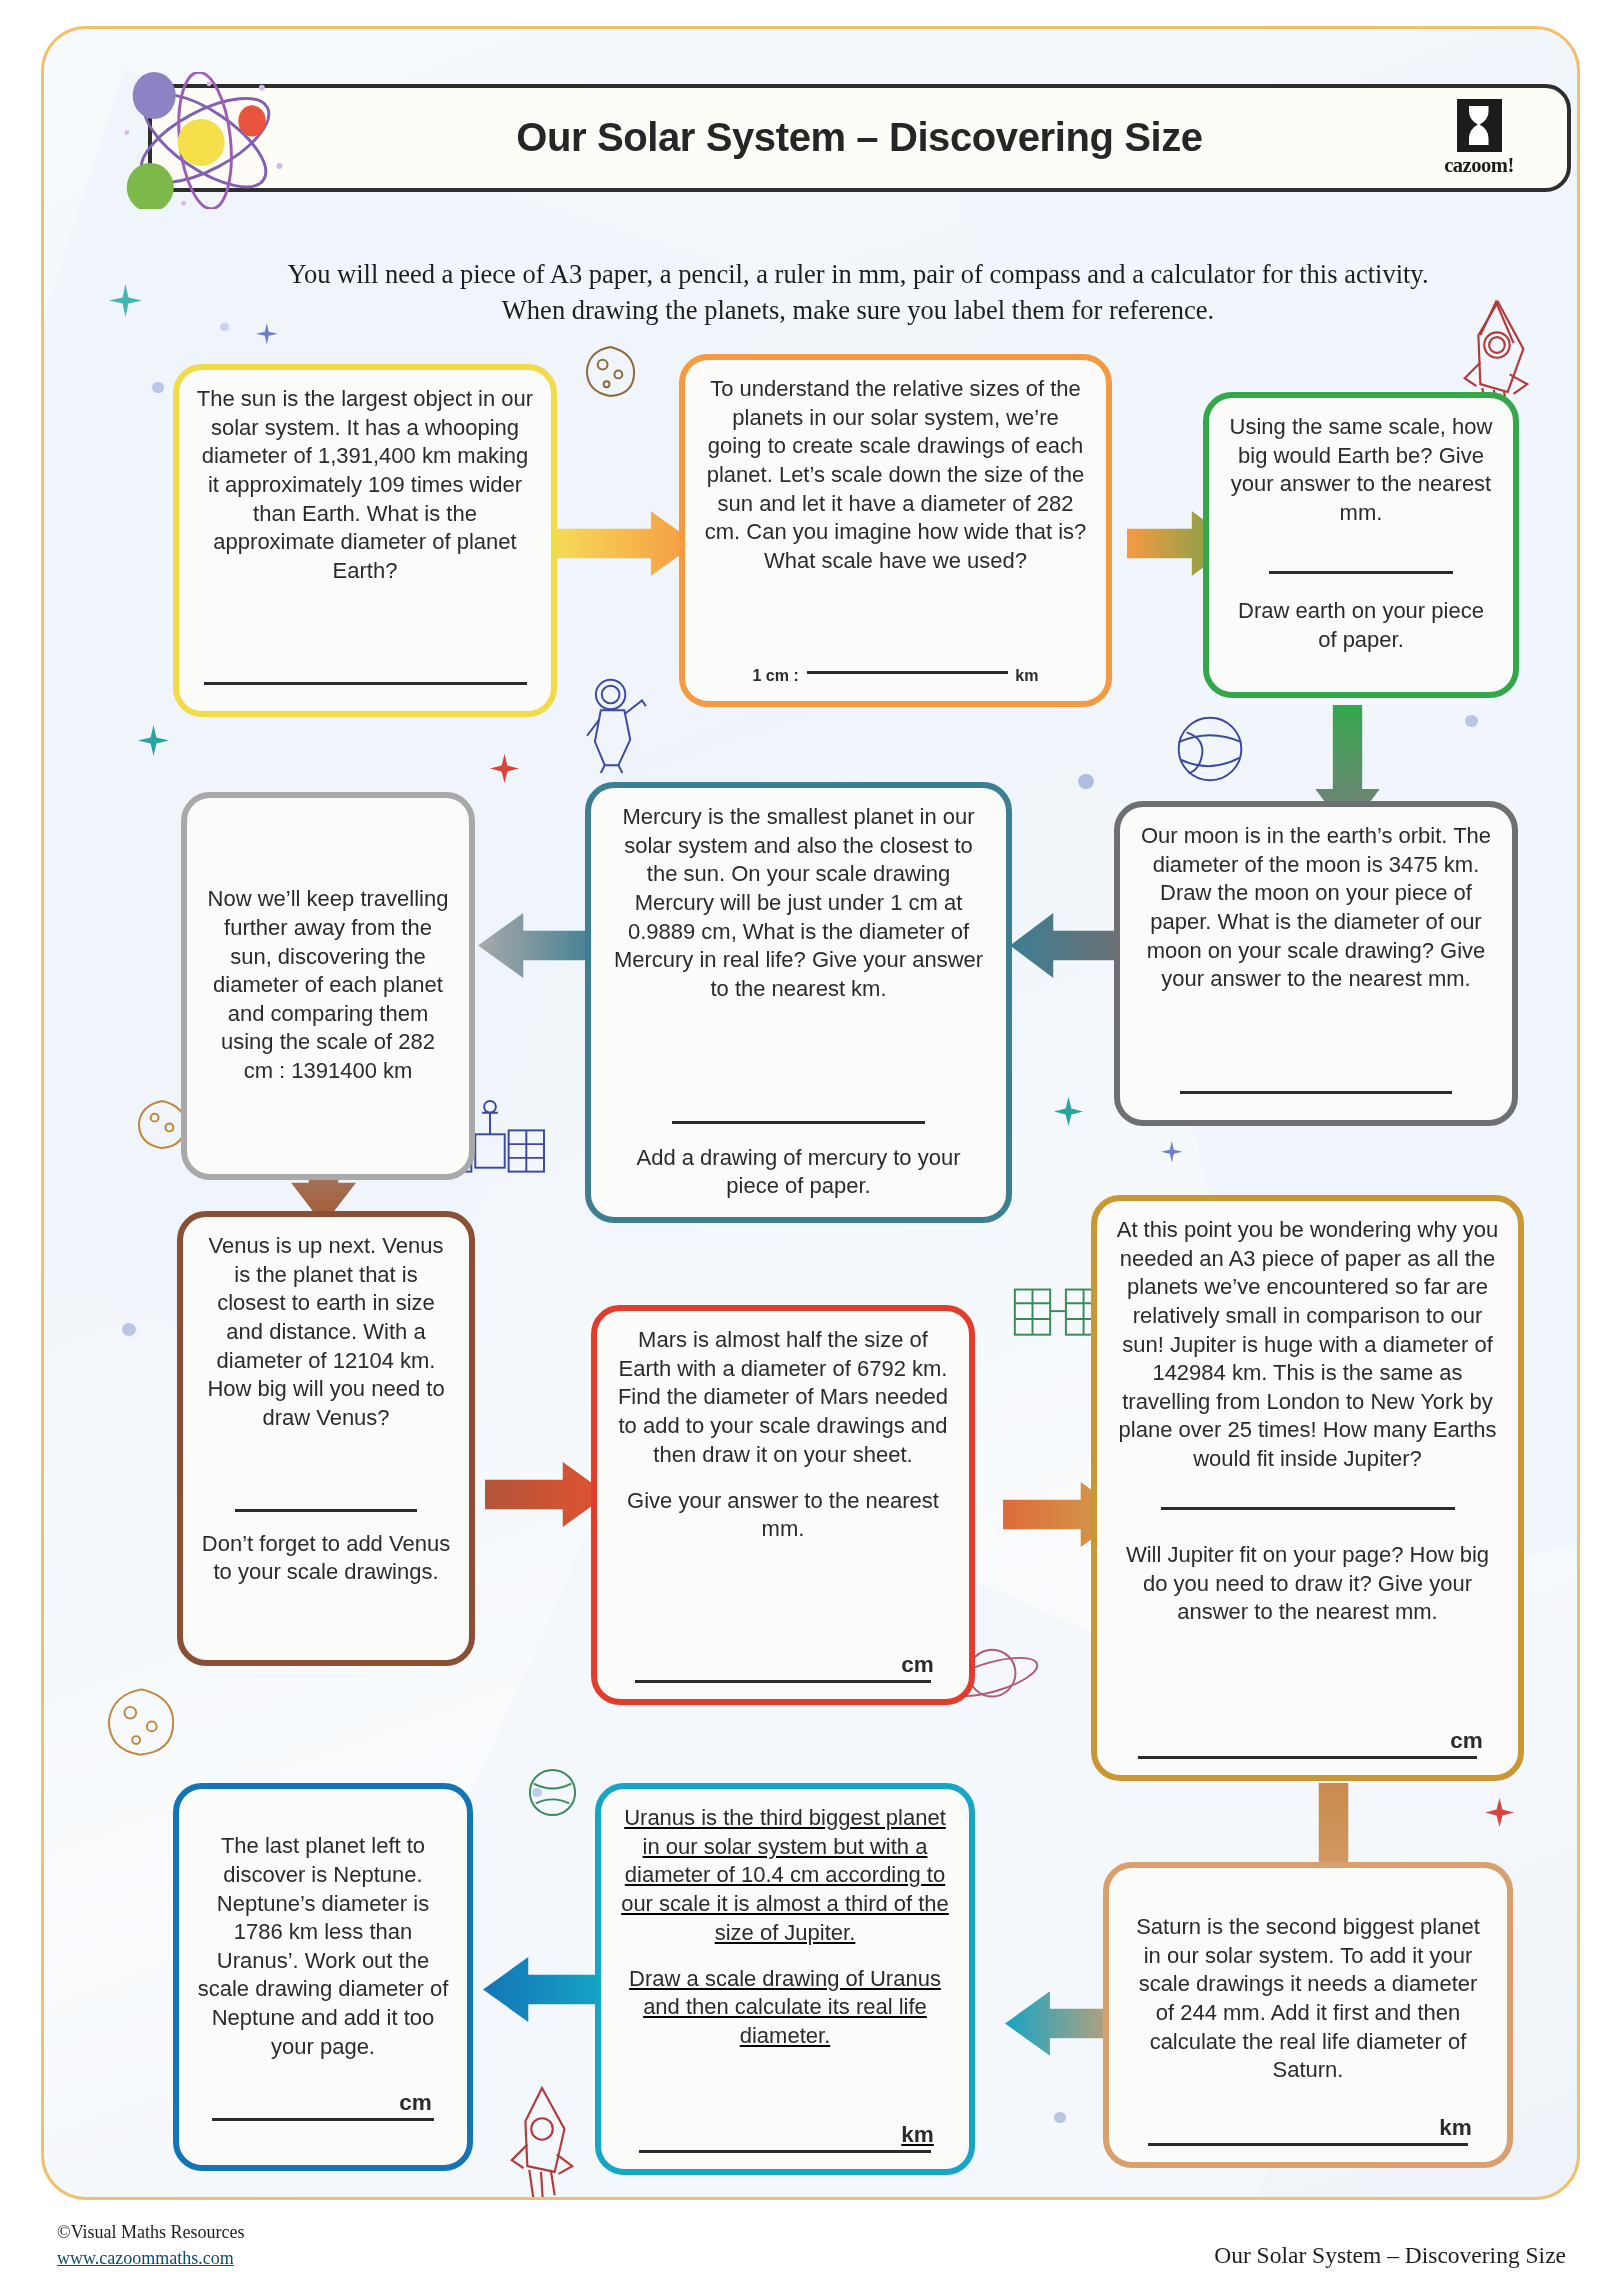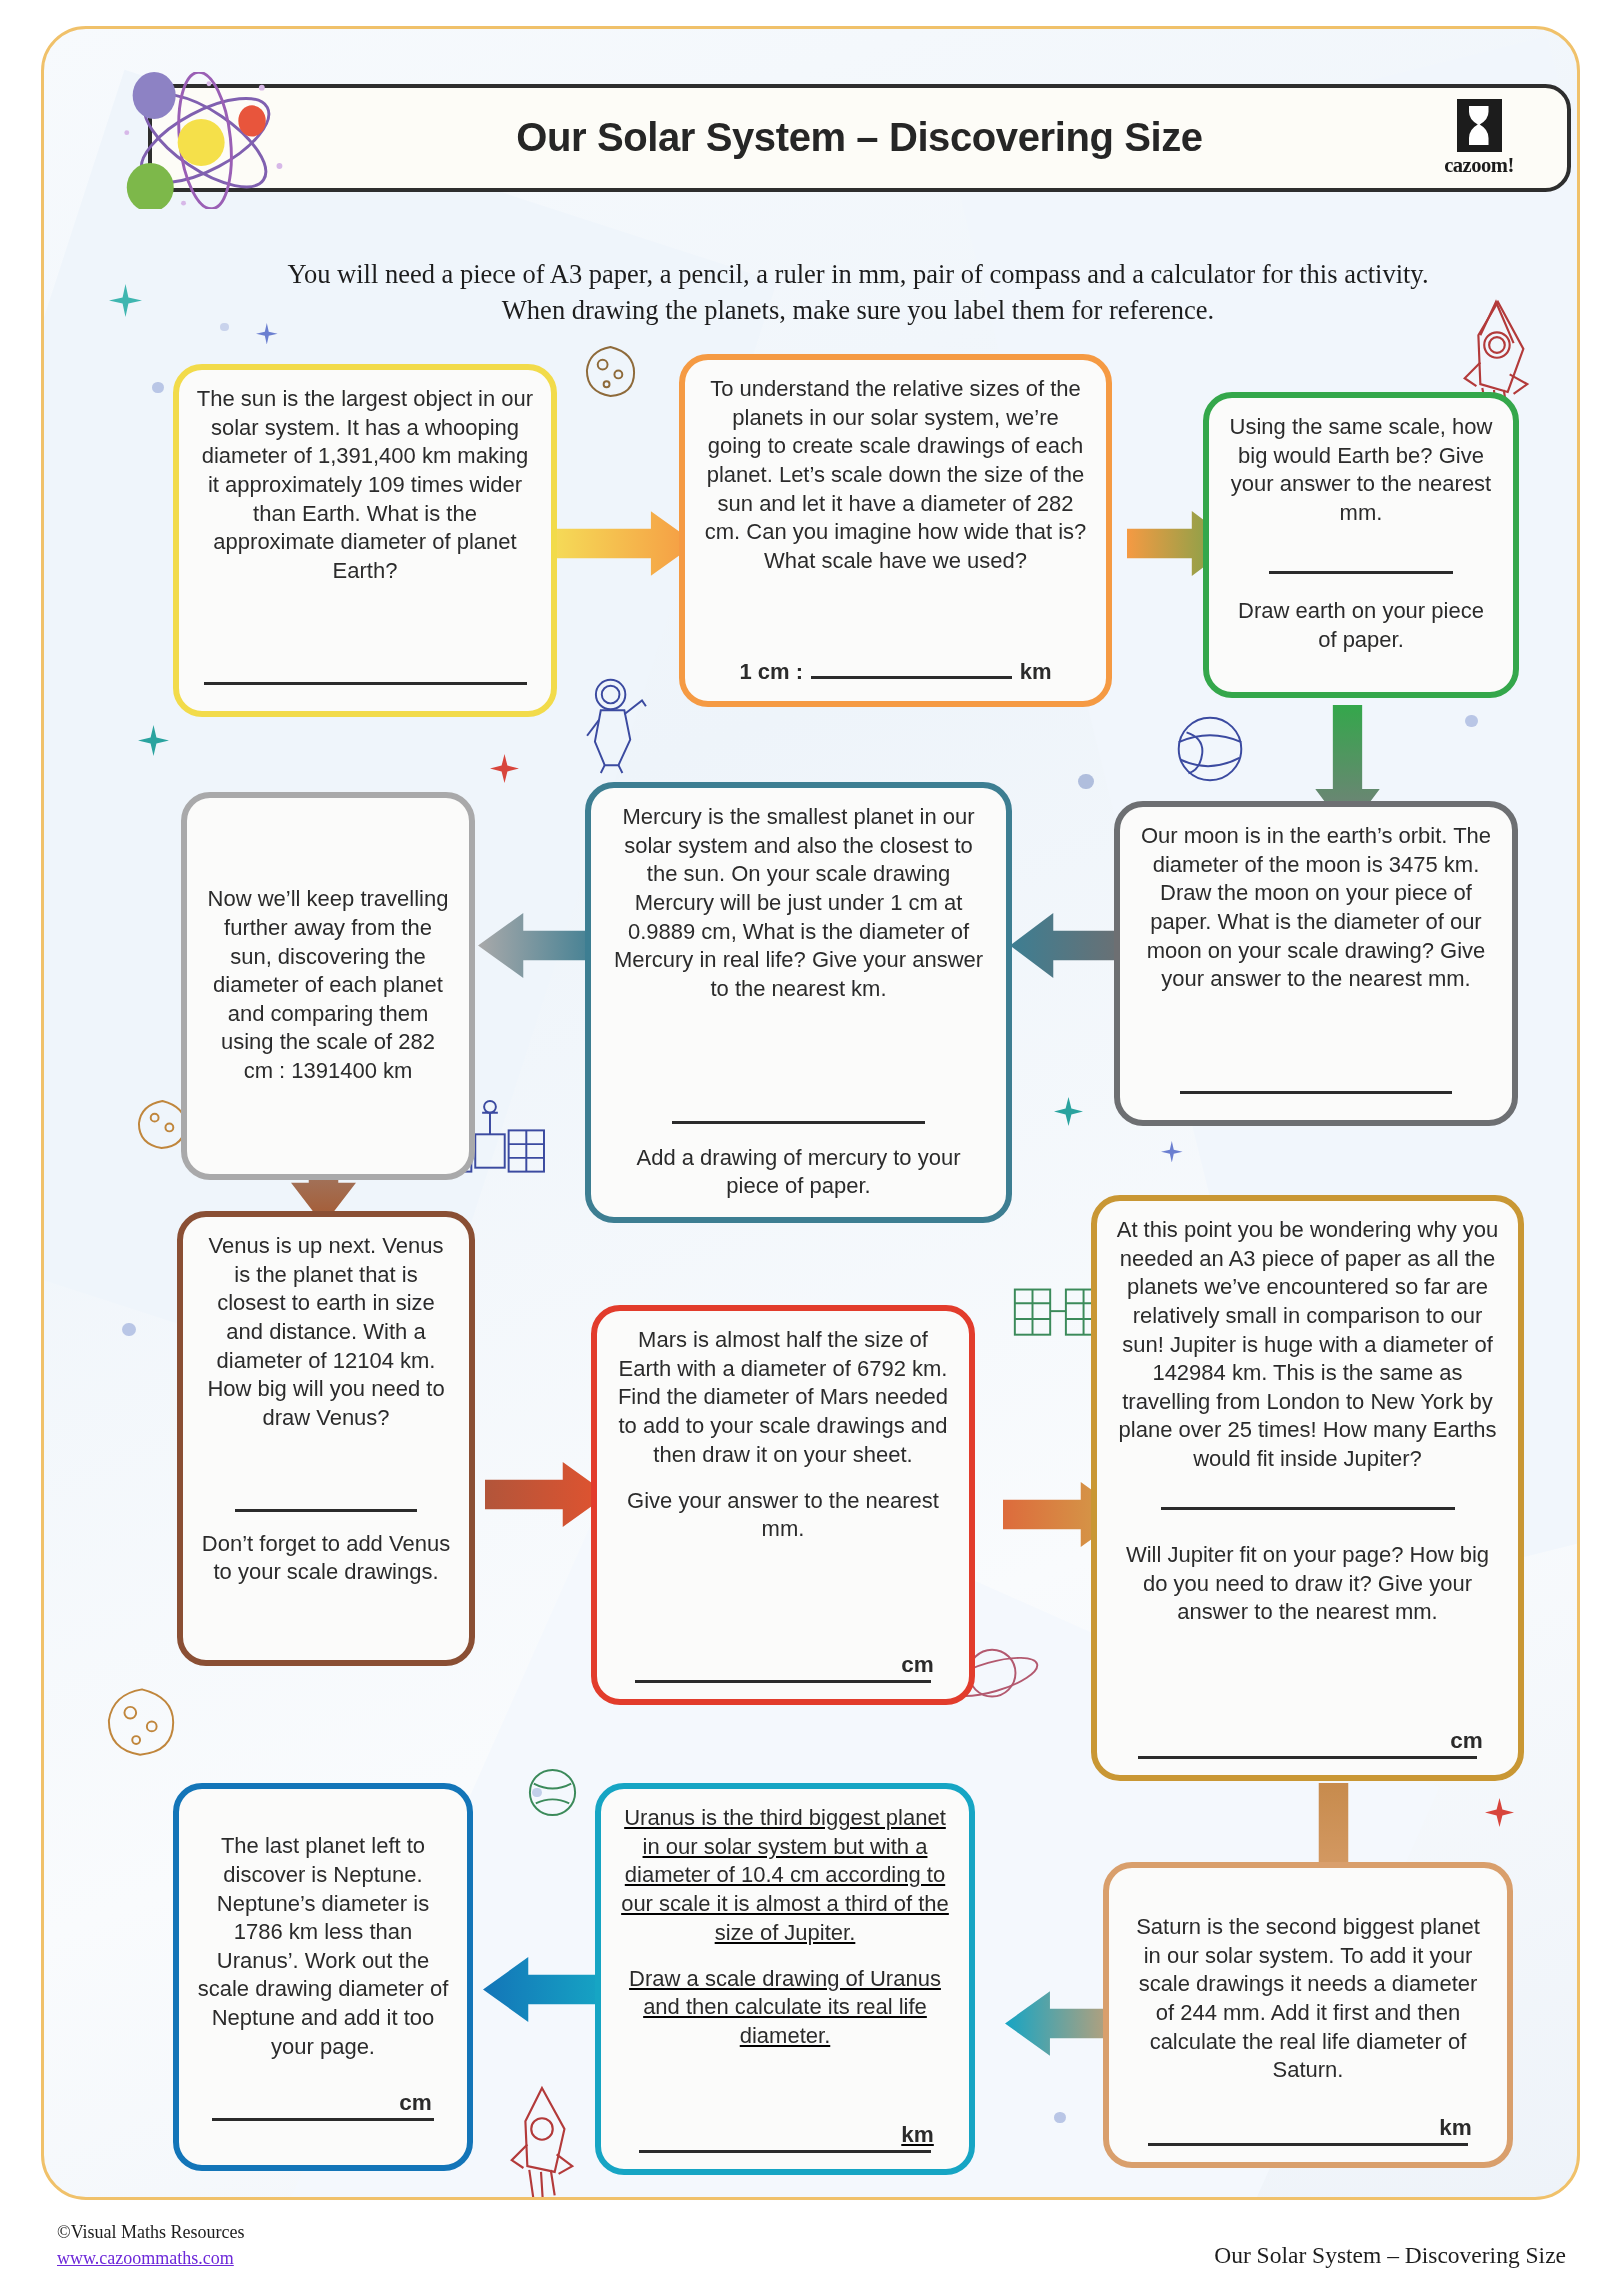--- a/index.html
+++ b/index.html
@@ -147,23 +147,23 @@
     font-family: "Liberation Sans", sans-serif;
   }
   .qtext + .qtext { margin-top: 17.6px; }
   .ansline {
     border-bottom: 3.9px solid #2b2b2b;
     height: 0;
     margin: 19.6px auto 9.8px auto;
   }
   .ansrow {
     display: flex;
-    align-items: flex-end;
+    align-items: center;
     justify-content: center;
-    font-size: 22px;
+    font-size: 16px;
     font-weight: bold;
     color: #2b2b2b;
     width: 100%;
   }
   .ansrow .ansline { margin: 0 7.8px 5.9px 7.8px; }
   .unit-right {
     width: 100%;
     text-align: right;
     font-size: 22.5px;
     font-weight: bold;
@@ -195,21 +195,21 @@
     justify-content: space-between;
     align-items: flex-end;
     font-family: "Liberation Serif", serif;
   }
   .footer-left {
     font-size: 18px;
     color: #1d1d1d;
     line-height: 1.42;
   }
   .footer-link {
-    color: #6d28d9;
+    color: #0c4a6e;
     display: block;
   }
   .footer-right {
     font-size: 23.5px;
     color: #1d1d1d;
     padding-bottom: 2px;
   }
 </style>
 </head>
 <body>

